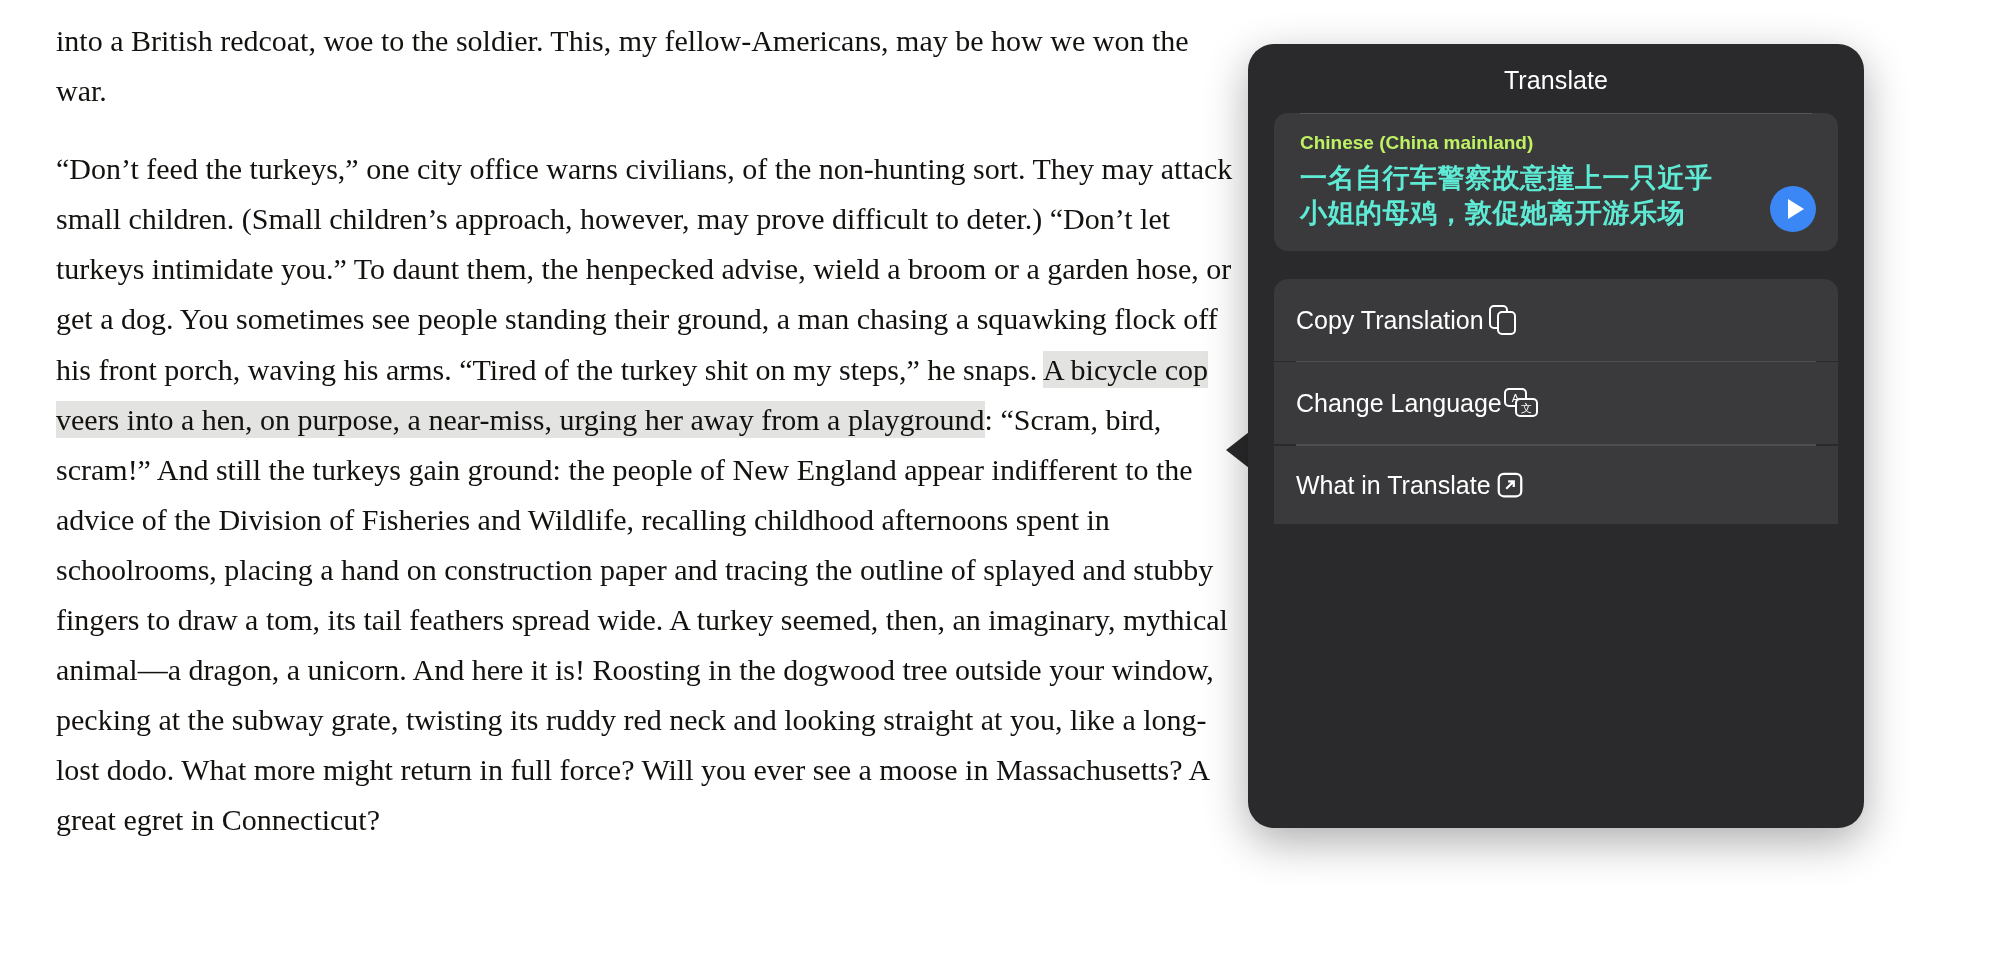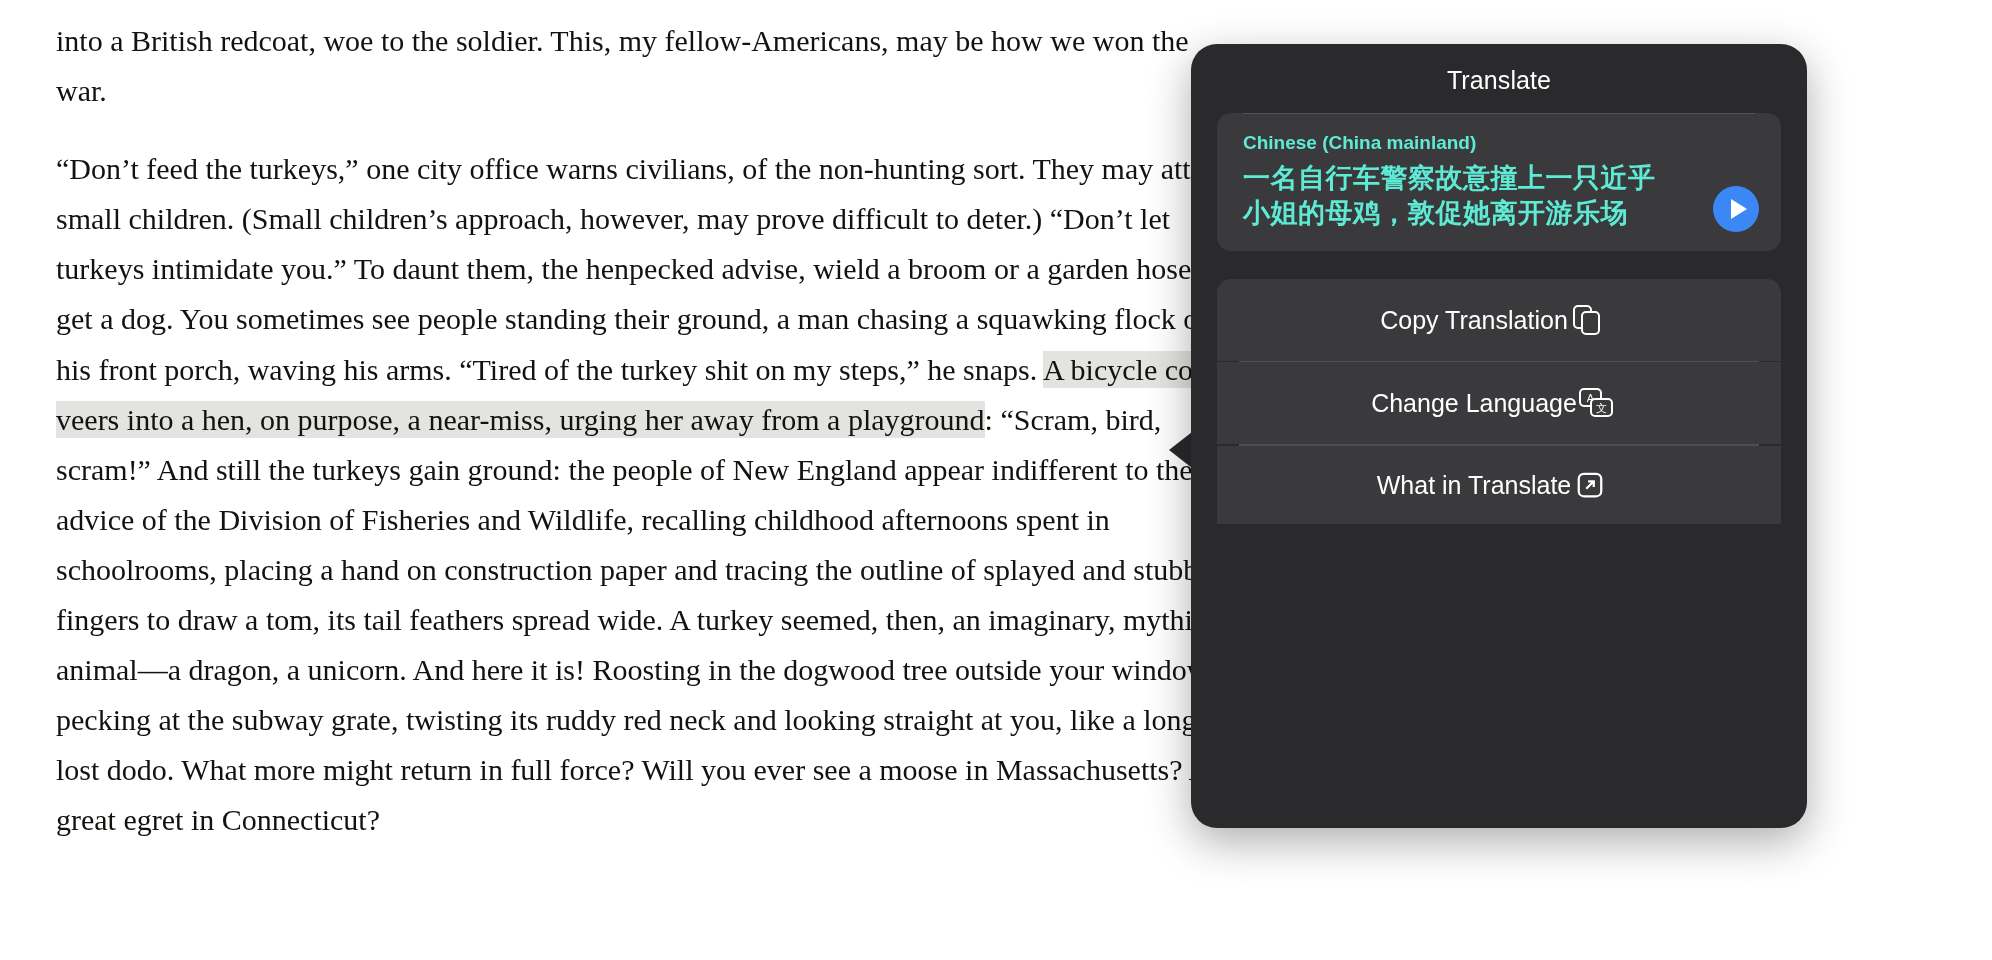--- a/index.html
+++ b/index.html
@@ -38,21 +38,21 @@
   .hl {
     background: #e3e3e1;
     box-decoration-break: clone;
     -webkit-box-decoration-break: clone;
     padding: 2px 0;
   }
 
   
   .popover-wrap {
     position: absolute;
-    left: 1191px;
+    left: 1248px;
     top: 44px;
     width: 616px;
     height: 784px;
   }
   .popover {
     position: relative;
     width: 616px;
     height: 784px;
     background: #2a2a2c;
     border-radius: 26px;
@@ -88,21 +88,21 @@
   .trans-block {
     padding: 18px 26px 20px 26px;
     position: relative;
   }
   .lang-label {
     font-size: 19px;
     color: #d8d8d8;
     margin-bottom: 7px;
   }
   .lang-label.accent {
-    color: #5eead4;
+    color: #bef264;
     font-weight: 600;
   }
   .phrase {
     font-size: 27px;
     font-weight: 600;
     line-height: 1.3;
     color: #ffffff;
     padding-right: 78px;
     margin: 0;
   }
@@ -136,21 +136,21 @@
   }
   .play-btn.white .play-tri { border-left: 16px solid #2a2a2c; }
   .play-btn.blue  .play-tri { border-left: 16px solid #ffffff; }
 
   .menu {
     margin-top: 28px;
   }
   .menu-item {
     display: flex;
     align-items: center;
-    justify-content: center;
+    justify-content: flex-start;
     margin: 0 26px;
     padding: 22px 34px 22px 22px;
     background: #3a3a3c;
     font-size: 25px;
   }
   .menu-item:first-child { border-radius: 14px 14px 0 0; }
   .menu-sep {
     height: 1px;
     background: #4e4e50;
     margin: 0 48px;

